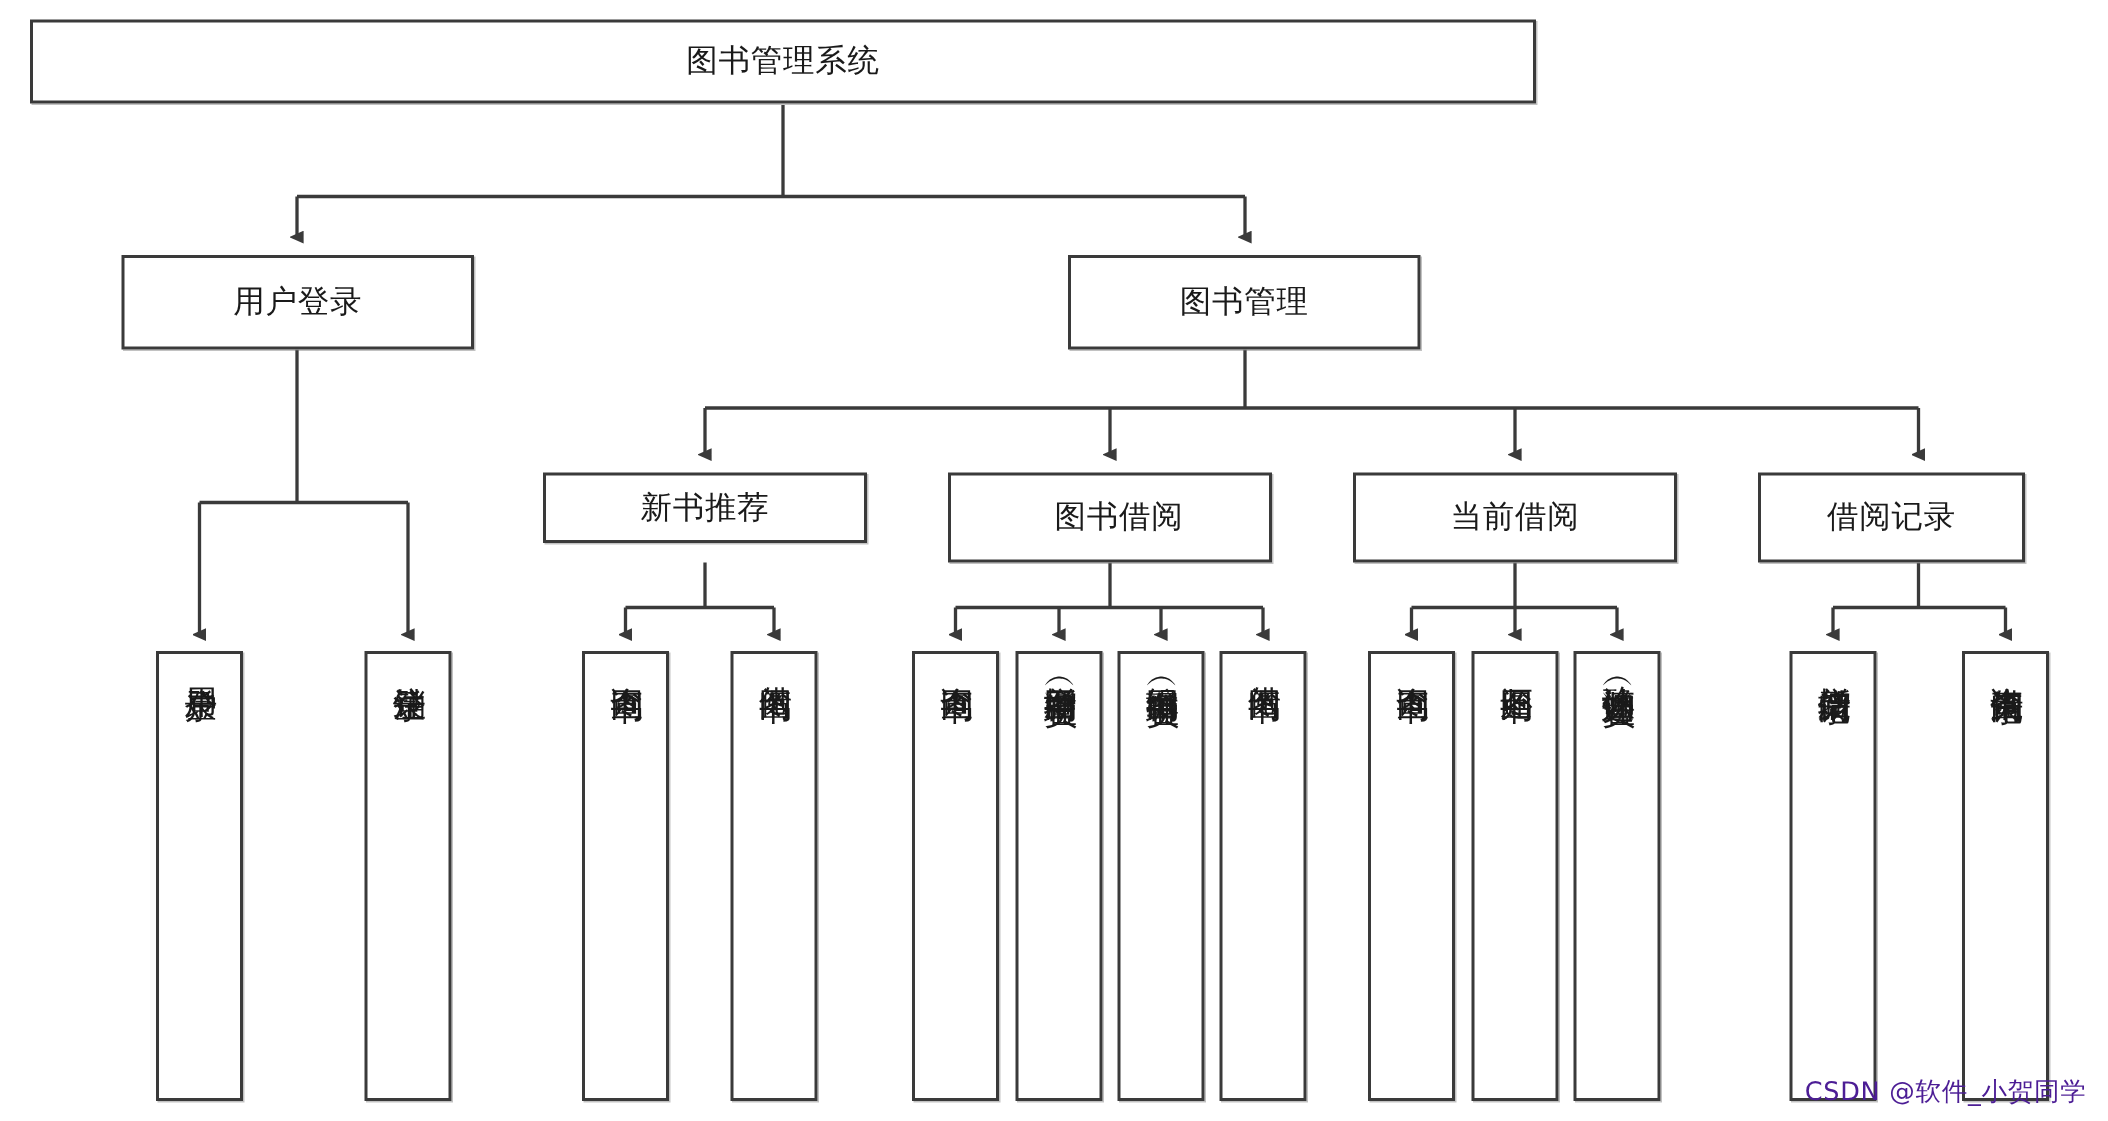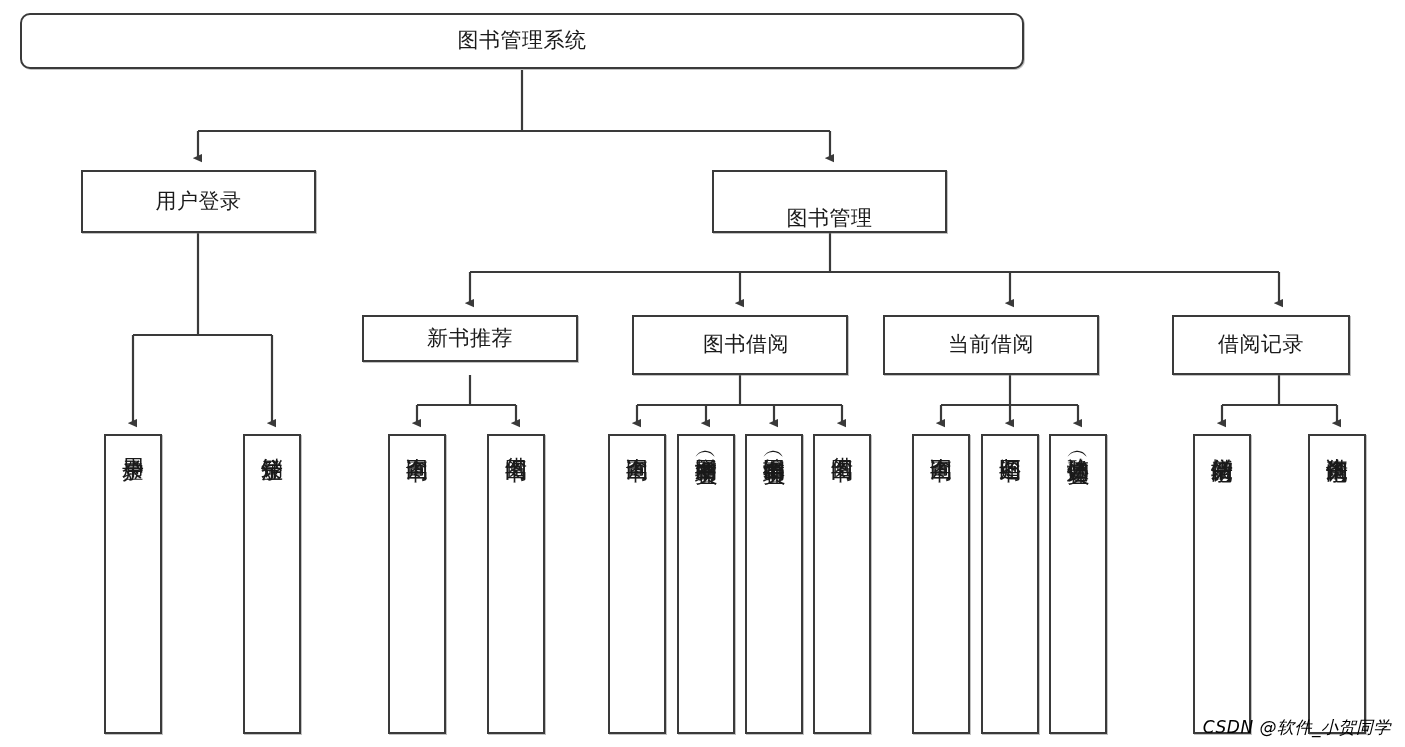--- a/index.html
+++ b/index.html
@@ -66,25 +66,24 @@
     fill: none;
   }
   .conn-arrow {
     fill: #3a3a3a;
   }
   #watermark {
     position: absolute;
     right: 14px;
     bottom: 8px;
     font-size: 17px;
-    color: #000000;
+    color: #4c1d95;
     letter-spacing: 0.5px;
     white-space: nowrap;
     font-family: "DejaVu Sans", "Liberation Sans", sans-serif;
-    font-style: italic;
   }
 </style>
 </head>
 <body>
 
 <div id="diagram-root">
 
   <svg class="connectors" viewBox="0 0 1405 747">
     <defs>
       <marker id="arrowhead" markerWidth="9" markerHeight="9" refX="4.2" refY="4.4" orient="auto" markerUnits="userSpaceOnUse">
@@ -126,41 +125,41 @@
     <path class="conn-line" d="M 941,405 L 941,423" marker-end="url(#arrowhead)"></path>
     <path class="conn-line" d="M 1010,405 L 1010,423" marker-end="url(#arrowhead)"></path>
     <path class="conn-line" d="M 1078,405 L 1078,423" marker-end="url(#arrowhead)"></path>
 
     <path class="conn-line" d="M 1279,375 L 1279,405"></path>
     <path class="conn-line" d="M 1222,405 L 1337,405"></path>
     <path class="conn-line" d="M 1222,405 L 1222,423" marker-end="url(#arrowhead)"></path>
     <path class="conn-line" d="M 1337,405 L 1337,423" marker-end="url(#arrowhead)"></path>
   </svg>
 
-  <div class="node-box" style="left:20px; top:13px; width:1004px; height:56px;border-radius:10px;">
+  <div class="node-box" style="left:20px; top:13px; width:1004px; height:56px;">
     <span class="node-label">图书管理系统</span>
   </div>
 
   <div class="node-box" style="left:81px; top:170px; width:235px; height:63px;">
     <span class="node-label">用户登录</span>
   </div>
 
-  <div class="node-box" style="left:712px; top:170px; width:235px; height:63px;align-items:flex-end;">
+  <div class="node-box" style="left:712px; top:170px; width:235px; height:63px;">
     <span class="node-label">图书管理</span>
   </div>
 
   <div class="node-box" style="left:362px; top:315px; width:216px; height:47px;">
     <span class="node-label">新书推荐</span>
   </div>
 
   <div class="node-box" style="left:632px; top:315px; width:216px; height:60px;padding-left:12px;">
     <span class="node-label">图书借阅</span>
   </div>
 
-  <div class="node-box" style="left:883px; top:315px; width:216px; height:60px;">
+  <div class="node-box" style="left:902px; top:315px; width:216px; height:60px;">
     <span class="node-label">当前借阅</span>
   </div>
 
   <div class="node-box" style="left:1172px; top:315px; width:178px; height:60px;">
     <span class="node-label">借阅记录</span>
   </div>
 
   <div class="node-box vertical" style="left:104px; top:434px; width:58px; height:300px;">
     <span class="node-label">用户登录</span>
   </div>

